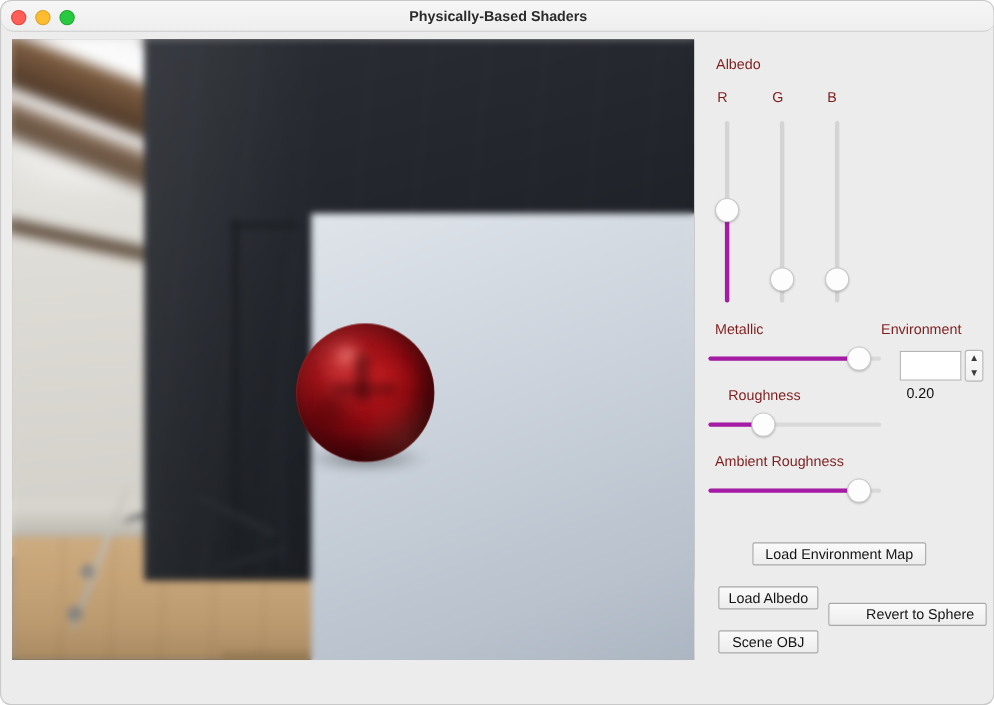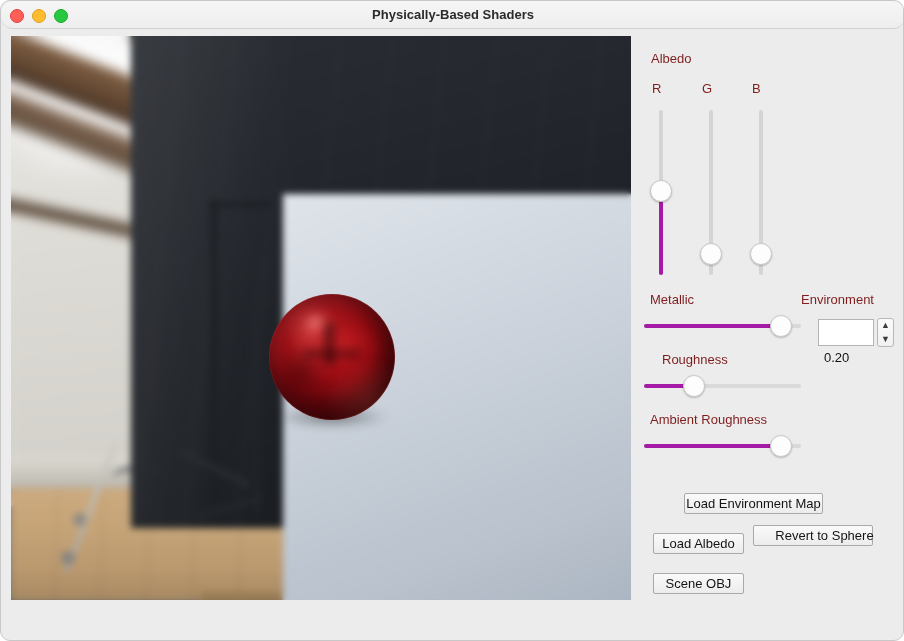--- a/index.html
+++ b/index.html
@@ -519,19 +519,19 @@
       <div class="hhandle" style="left: 39.15px;"></div>
     </div>
 
     <div class="panel-label" style="left:13px; top:376px;">Ambient Roughness</div>
     <div class="hslider" id="hs-ao" style="left:7px; top:399px;">
       <div class="htrack"></div>
       <div class="hfill" style="width: 136.55px; background: rgb(166, 27, 166);"></div>
       <div class="hhandle" style="left: 125.55px;"></div>
     </div>
 
-    <div class="btn" style="left:47px; top:457px; width:139px; height:21px;">Load Environment Map</div>
+    <div class="btn" style="left:47px; top:457px; width:158px; height:21px;">Load Environment Map</div>
     <div class="btn" style="left:16px; top:497px; width:91px; height:21px;">Load Albedo</div>
-    <div class="btn" style="left:116px; top:489px; width:120px; height:21px;padding-left:23px;">Revert to Sphere</div>
+    <div class="btn" style="left:116px; top:512px; width:144px; height:21px;padding-left:23px;">Revert to Sphere</div>
     <div class="btn" style="left:16px; top:537px; width:91px; height:21px;">Scene OBJ</div>
 
   </div>
 </div>
 
 </body></html>

